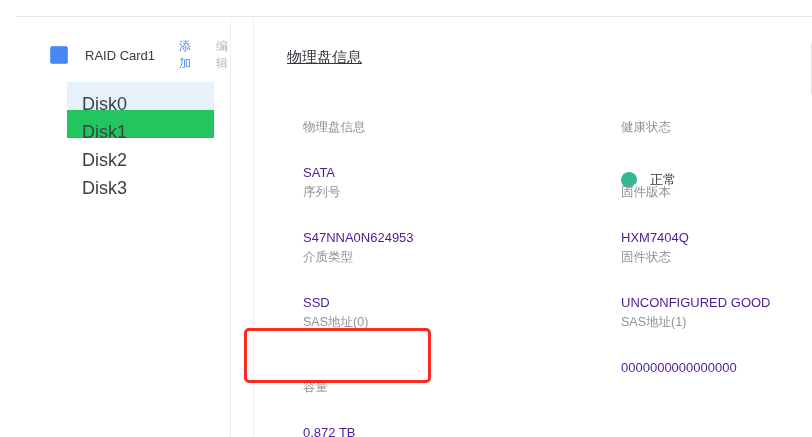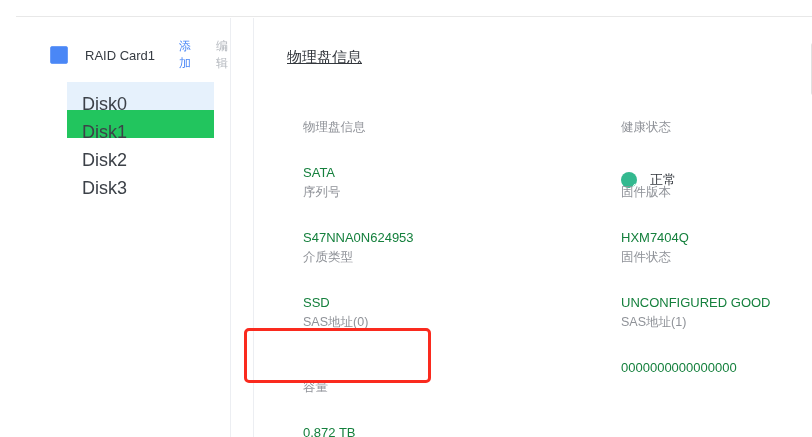--- a/index.html
+++ b/index.html
@@ -25,21 +25,21 @@
   .disk-item.selected { background:#e6f1fc; }
   .disk-item.alt { background:#22c55e; }
 
   
   .main { position:absolute; left:237px; top:1px; width:575px; height:436px;
           border-left:1px solid #eceef2; background:#fff; padding:22px 0 0 25px; }
   .panel-title { font-size:15px; color:#33373d;text-decoration:underline; }
   .fields { margin-top:20px; display:grid; grid-template-columns:318px 1fr; }
   .field { height:65px; }
   .field .lbl { font-size:12.5px; color:#8f9298; display:block; }
-  .field .val { font-size:13px; color:#15803d; display:block; margin-top:13px; white-space:nowrap; }
+  .field .val { font-size:13px; color:#4c1d95; display:block; margin-top:13px; white-space:nowrap; }
   .val-with-icon { display:flex; align-items:center; margin-top:11px; }
   .check-icon { width:14px; height:14px; border-radius:50%; background:#33b98f; color:#fff;
                 font-size:10px; line-height:14px; text-align:center; display:inline-block;
                 margin-right:5px; flex:none; }
   .val-with-icon .val-text { font-size:13px; color:#35393f; }
 
   
   .red-box { position:absolute; left:228px; top:311px; width:187px; height:55px;
              border:3px solid #fa2a1e; border-radius:5px; pointer-events:none; }
 

